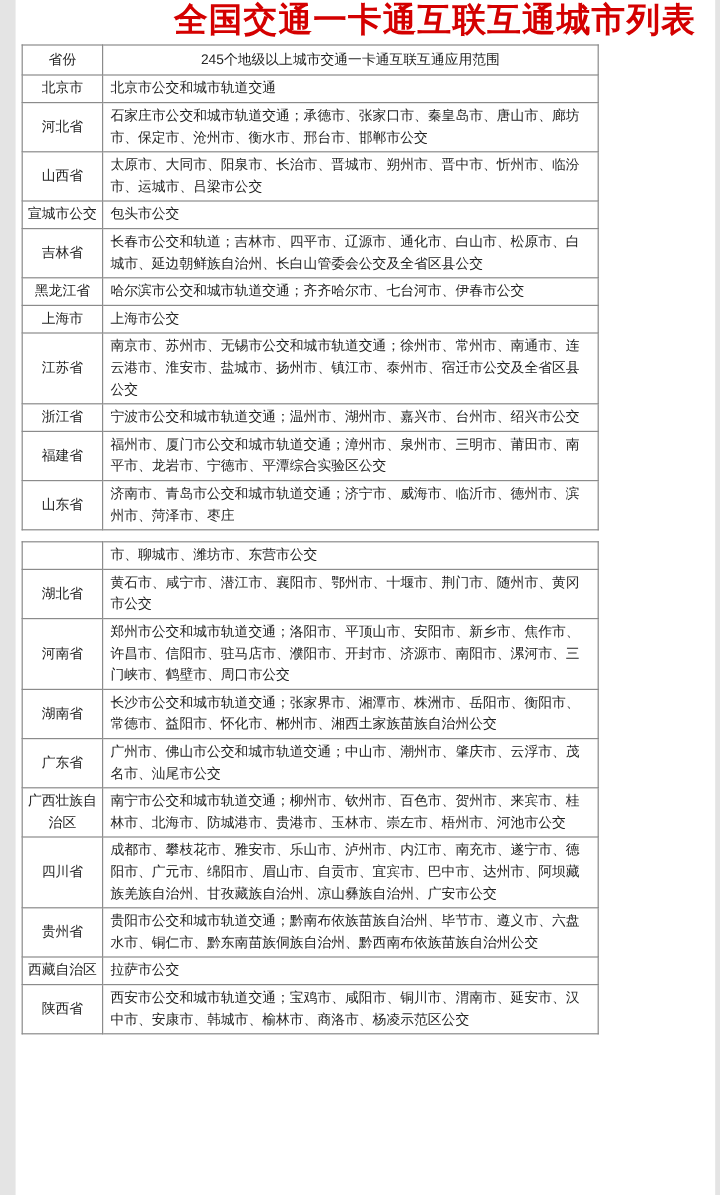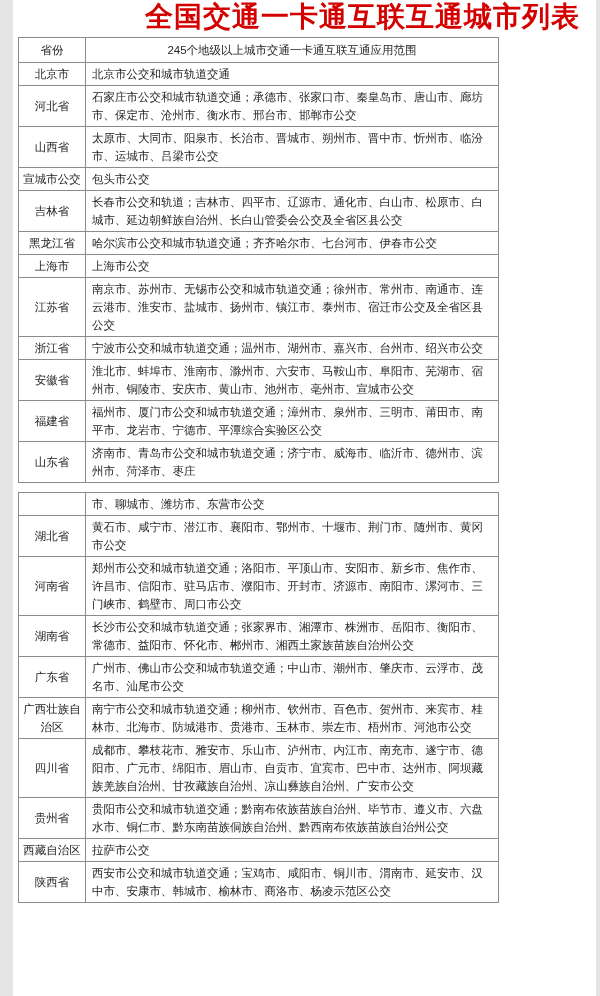--- a/index.html
+++ b/index.html
@@ -102,24 +102,20 @@
       </tr>
       <tr>
         <td class="prov">江苏省</td>
         <td class="cities">南京市、苏州市、无锡市公交和城市轨道交通；徐州市、常州市、南通市、连云港市、淮安市、盐城市、扬州市、镇江市、泰州市、宿迁市公交及全省区县公交</td>
       </tr>
       <tr>
         <td class="prov">浙江省</td>
         <td class="cities">宁波市公交和城市轨道交通；温州市、湖州市、嘉兴市、台州市、绍兴市公交</td>
       </tr>
       <tr>
-        <td class="prov">安徽省</td>
-        <td class="cities">淮北市、蚌埠市、淮南市、滁州市、六安市、马鞍山市、阜阳市、芜湖市、宿州市、铜陵市、安庆市、黄山市、池州市、亳州市、宣城市公交</td>
-      </tr>
-      <tr>
         <td class="prov">福建省</td>
         <td class="cities">福州市、厦门市公交和城市轨道交通；漳州市、泉州市、三明市、莆田市、南平市、龙岩市、宁德市、平潭综合实验区公交</td>
       </tr>
       <tr>
         <td class="prov">山东省</td>
         <td class="cities">济南市、青岛市公交和城市轨道交通；济宁市、威海市、临沂市、德州市、滨州市、菏泽市、枣庄</td>
       </tr>
     </tbody>
 </table>
 

